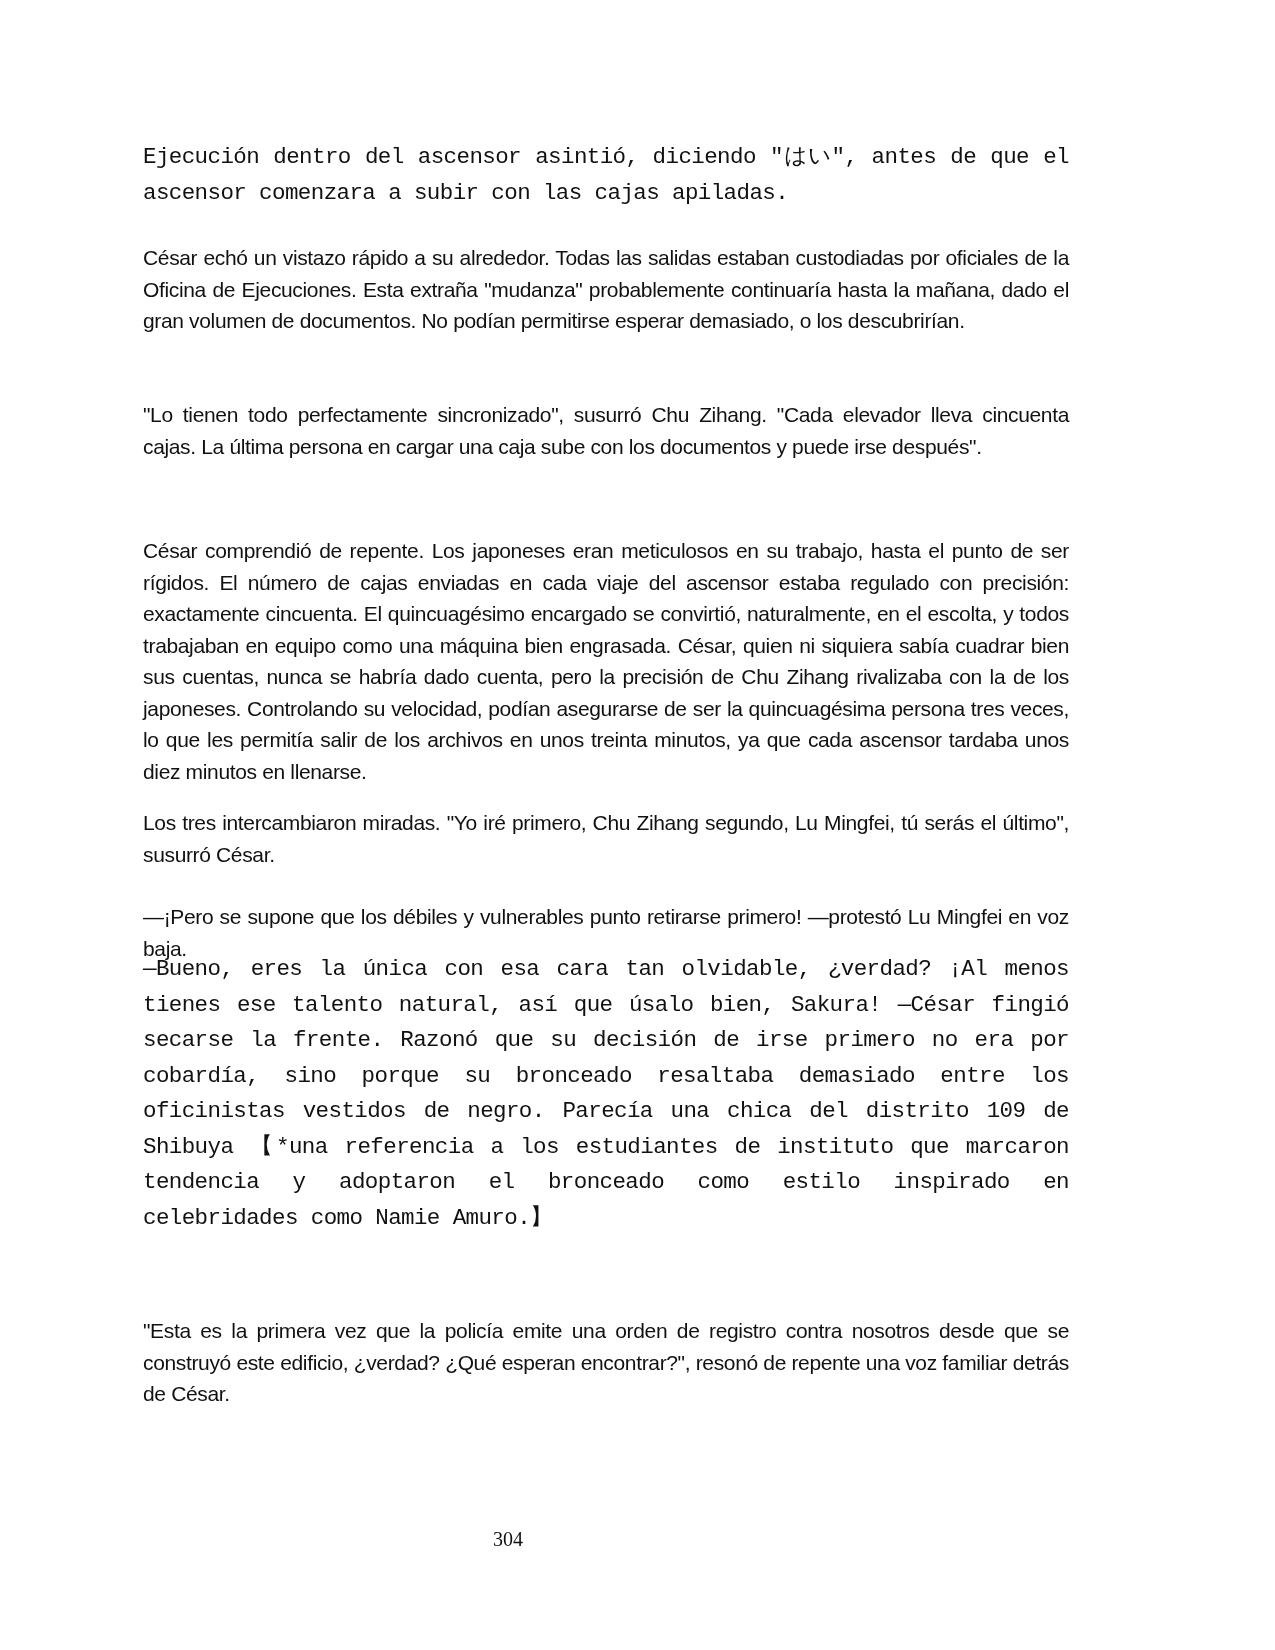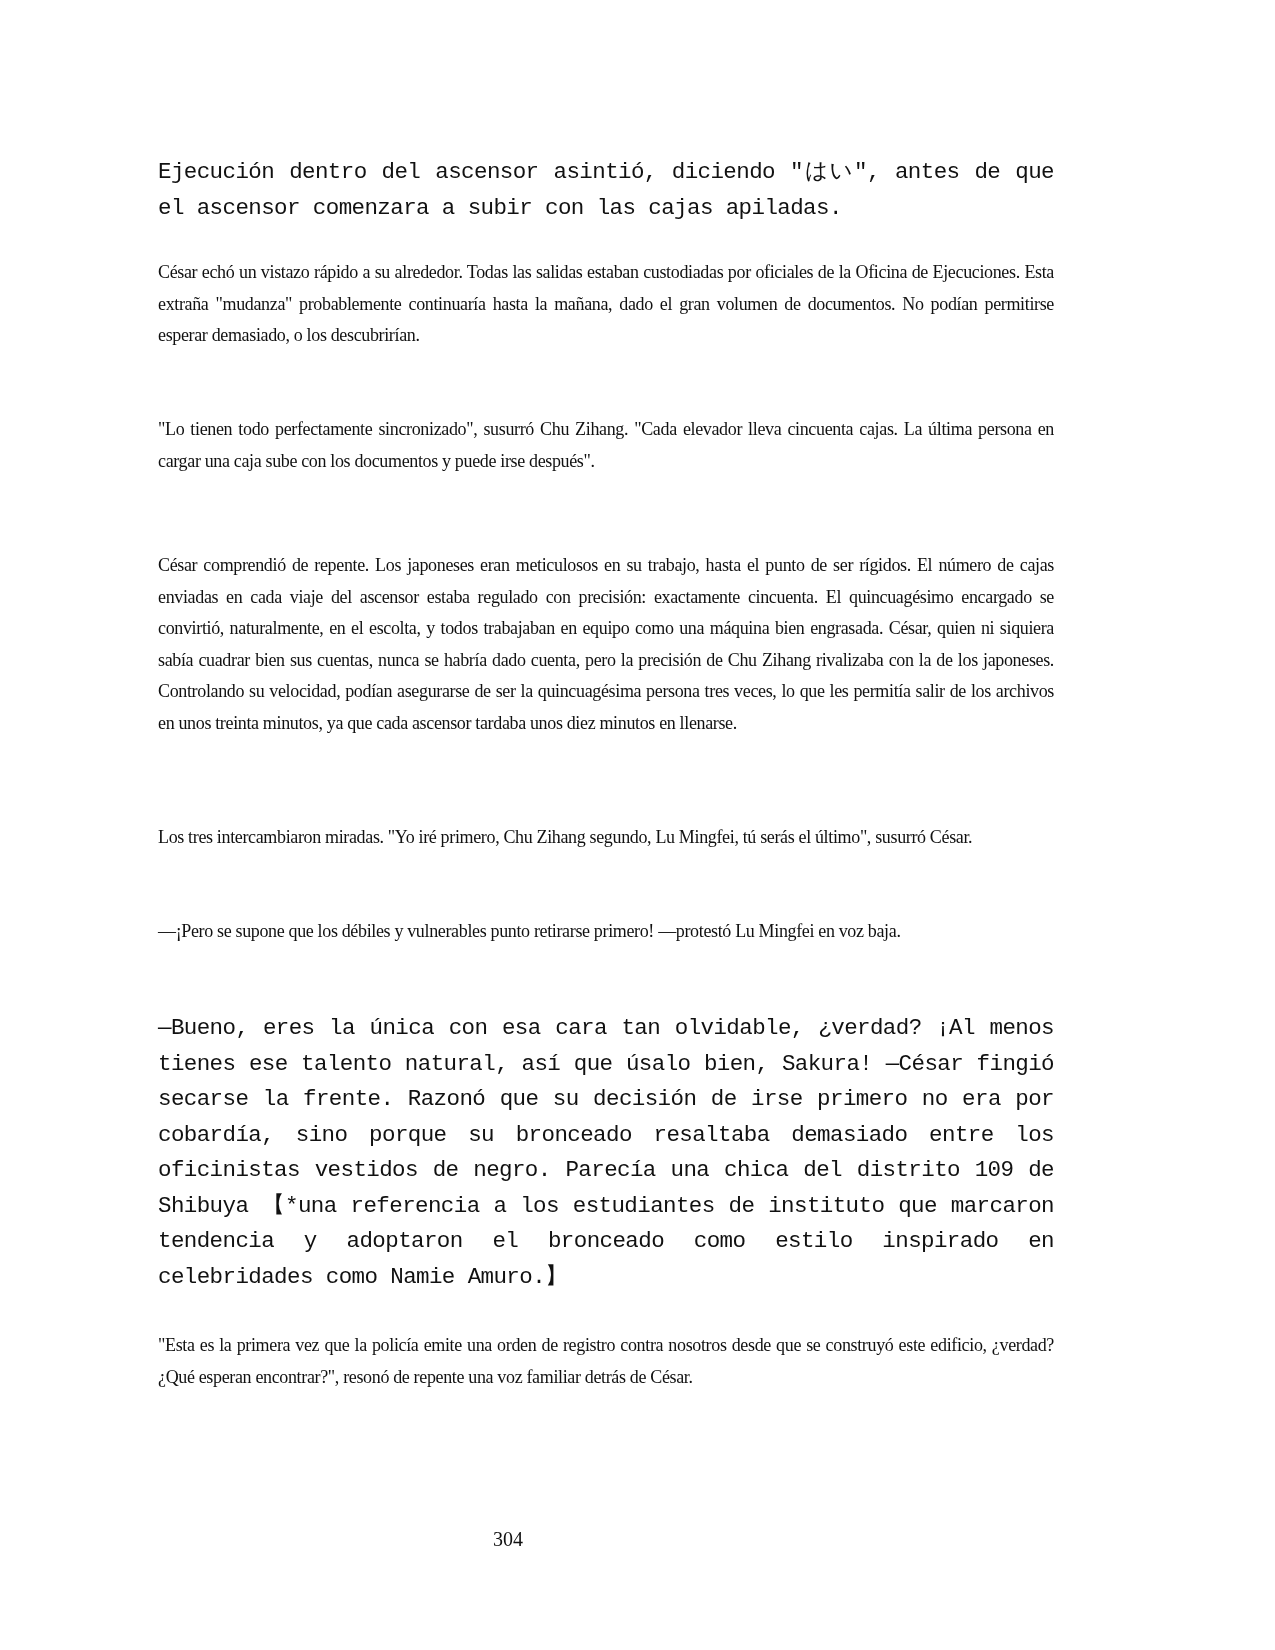--- a/index.html
+++ b/index.html
@@ -14,42 +14,42 @@
       overflow: hidden;
       color: #111111;
     }
     .page {
       position: absolute;
       left: 143px;
       top: 140px;
       width: 926px;
     }
     .para {
-      margin: 15px;
+      margin: 0;
       text-align: justify;
     }
     .serif {
-      font-family: Liberation Serif, serif;
-      font-size: 18px;
+      font-family: Liberation Sans, sans-serif;
+      font-size: 21px;
       line-height: 31.5px;
       letter-spacing: -0.35px;
     }
     .mono {
       font-family: "Liberation Mono", "DejaVu Sans Mono", monospace;
       font-size: 22.5px;
       line-height: 35.5px;
       letter-spacing: -0.6px;
     }
     #p0 { position: absolute; top: 0px; }
     #p1 { position: absolute; top: 102px; }
     #p2 { position: absolute; top: 259px; }
     #p3 { position: absolute; top: 395px; }
     #p4 { position: absolute; top: 667px; }
     #p5 { position: absolute; top: 761px; }
-    #p6 { position: absolute; top: 856px; }
+    #p6 { position: absolute; top: 812px; }
     #p7 { position: absolute; top: 1175px; }
     .page-number {
       position: absolute;
       top: 1528px;
       left: 0;
       width: 1016px;
       text-align: center;
       font-family: "Liberation Serif", "DejaVu Serif", serif;
       font-size: 20px;
       color: #111111;

